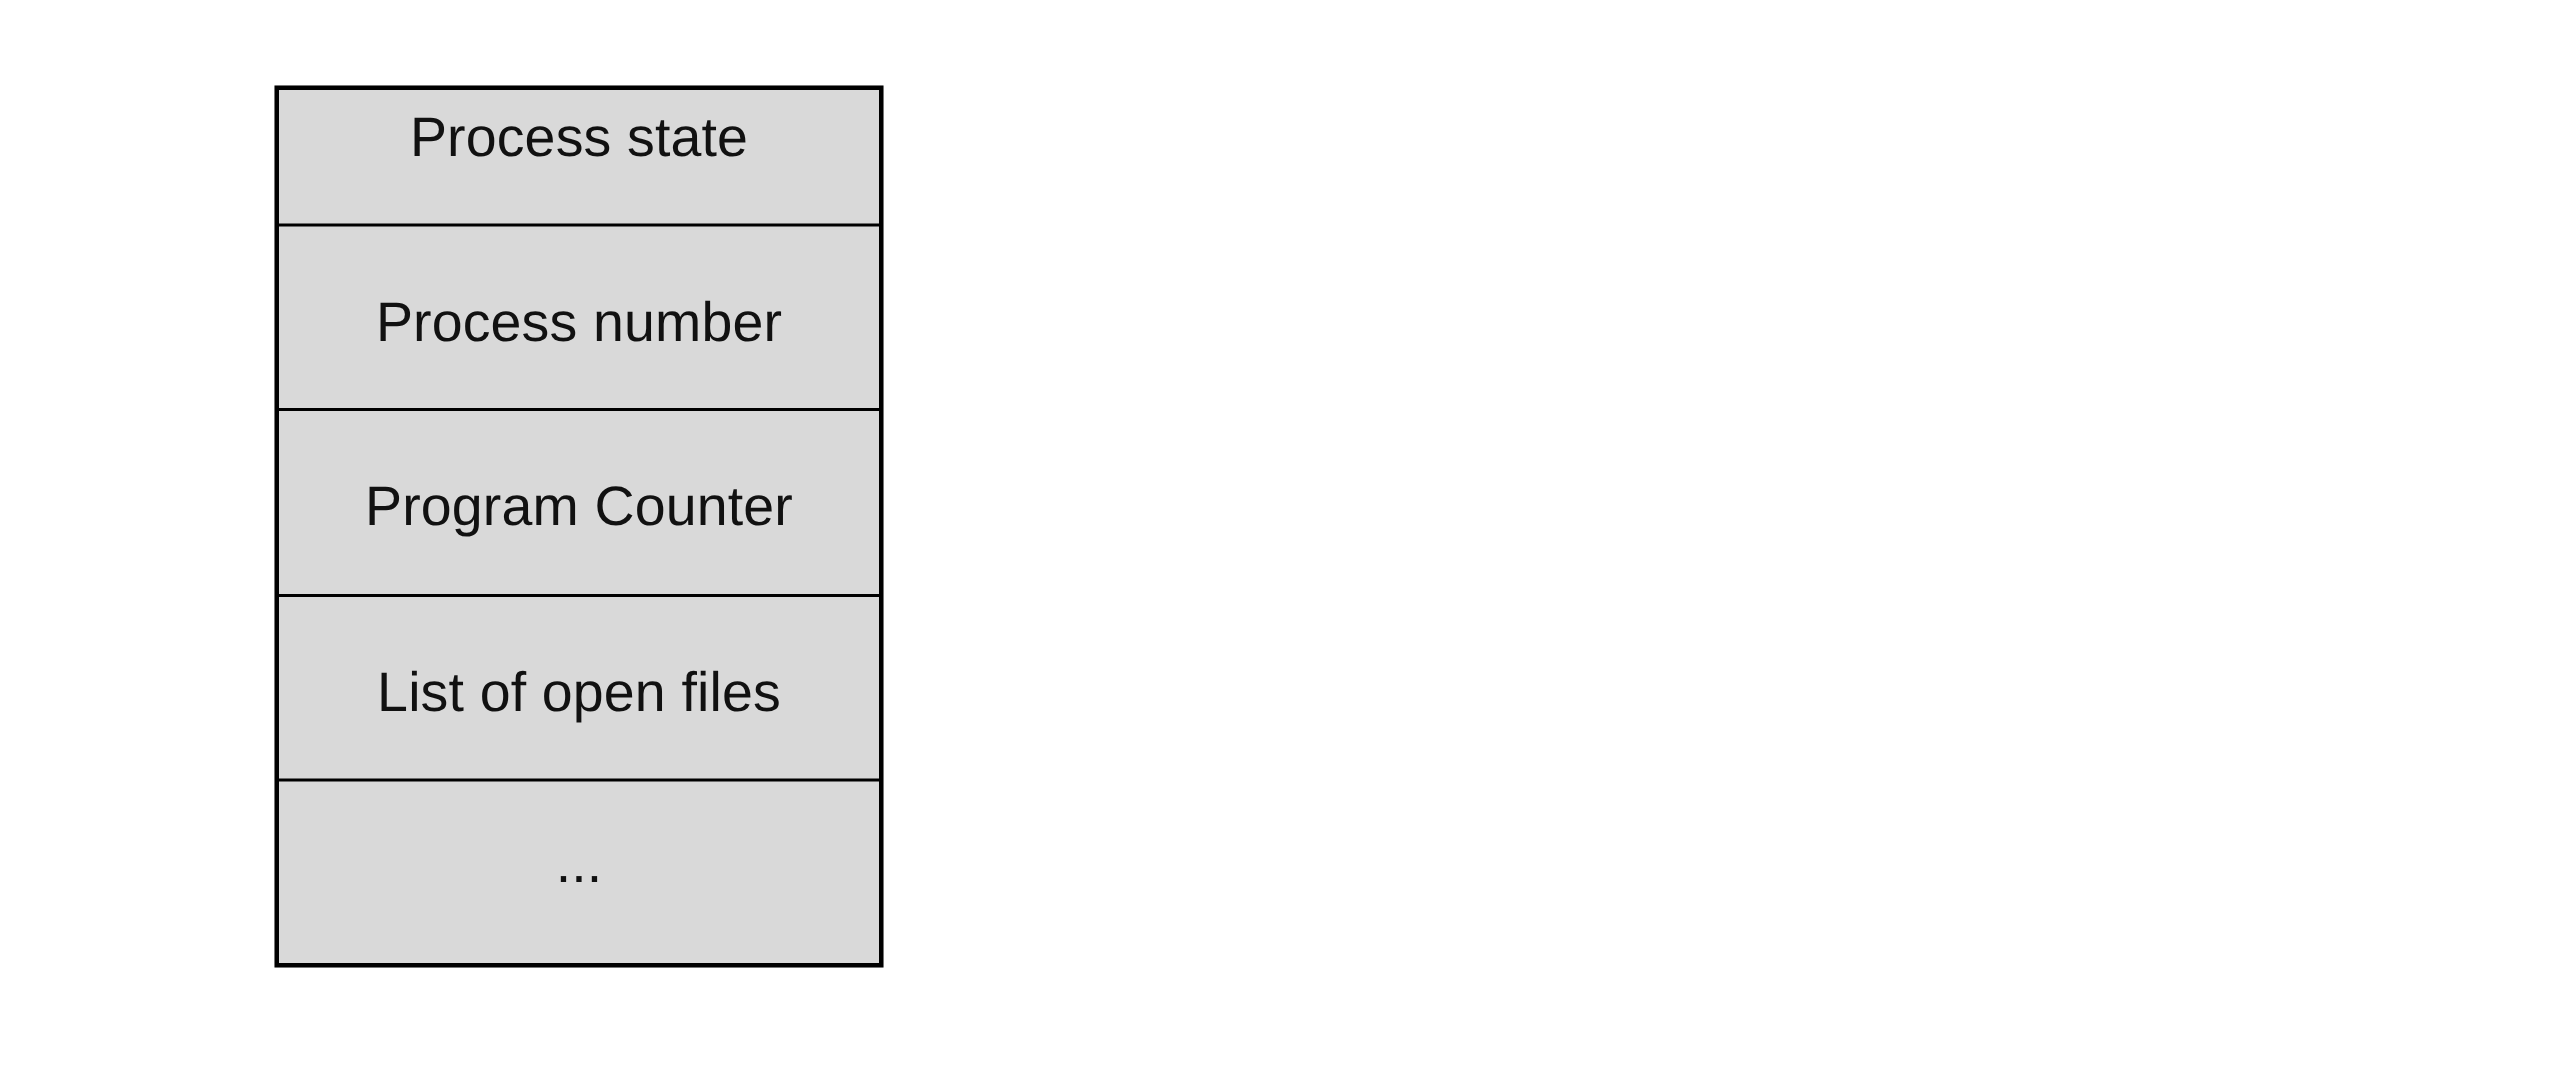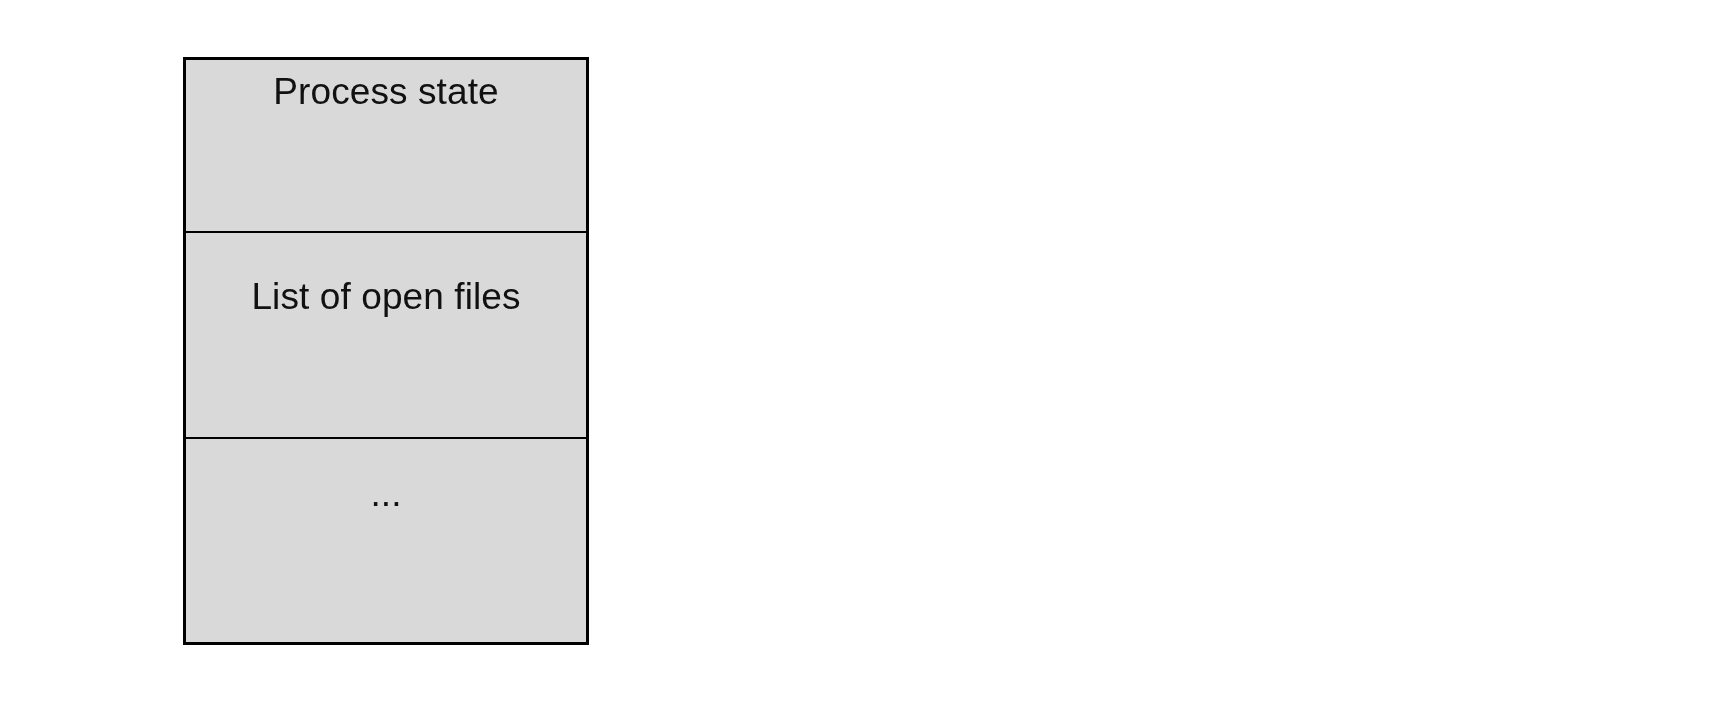--- a/index.html
+++ b/index.html
@@ -73,21 +73,27 @@
 <body>
 
 <div id="canvas">
 
   <div id="pcb-table">
 
     <div class="pcb-row">
       <span class="pcb-row-label">Process state</span>
     </div>
 
+    <div class="pcb-row">
+      <span class="pcb-row-label">Process number</span>
+    </div>
 
+    <div class="pcb-row">
+      <span class="pcb-row-label">Program Counter</span>
+    </div>
 
 
 
     <div class="pcb-row">
       <span class="pcb-row-label">List of open files</span>
     </div>
 
     <div class="pcb-row is-ellipsis">
       <span class="pcb-row-label">...</span>
     </div>

